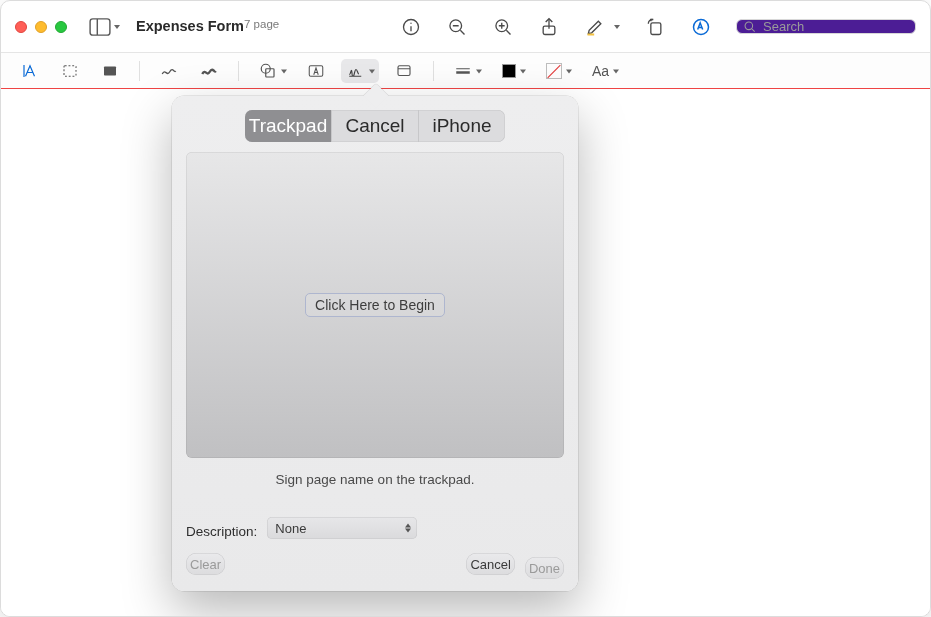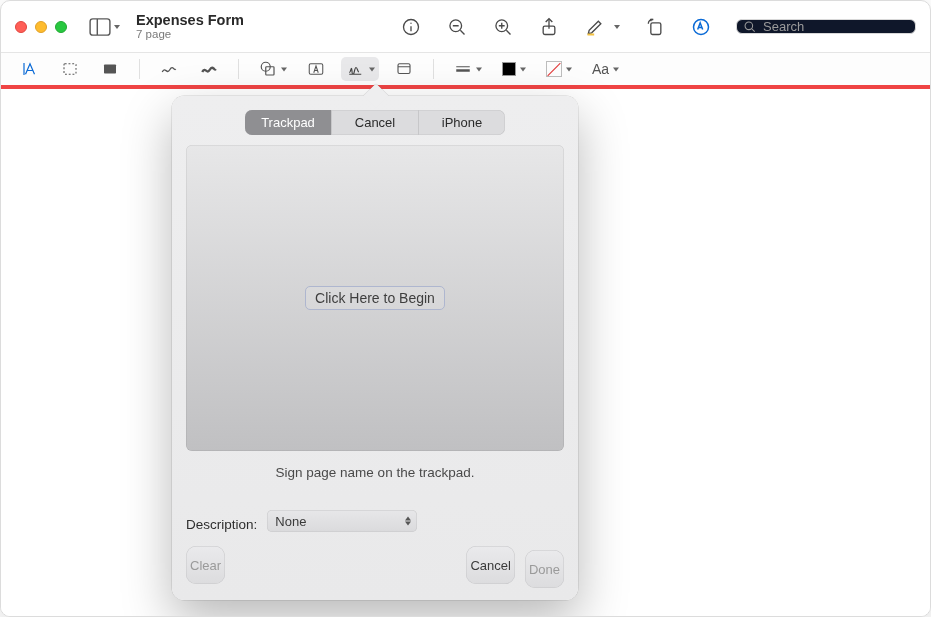--- a/index.html
+++ b/index.html
@@ -16,37 +16,37 @@
     border-bottom: 1px solid #e5e5e5;
   }
   .traffic { display: flex; gap: 8px; margin-right: 22px; }
   .traffic .dot { width: 12px; height: 12px; border-radius: 50%; }
   .dot.red { background: #ff5f57; border: 0.5px solid #e24640; }
   .dot.yellow { background: #febc2e; border: 0.5px solid #e1a128; }
   .dot.green { background: #28c840; border: 0.5px solid #23a934; }
   .sidebar-toggle { display: flex; align-items: center; margin-right: 16px; color:#555; }
   .sidebar-toggle svg { width: 22px; height: 18px; }
   .sidebar-toggle .chev { margin-left: 3px; }
-  .title-block { display: flex; flex-direction: column; line-height: 1.15; }
+  .title-block { display: flex; flex-direction: row; line-height: 1.15; }
   .title-block .t1 { font-size: 14.5px; font-weight: 600; color: #2a2a2a; }
   .title-block .t2 { font-size: 11.5px; color: #7a7a7a; }
   .top-tools { margin-left: auto; display: flex; align-items: center; gap: 24px; }
   .tb-icon { width: 22px; height: 22px; display:flex; align-items:center; justify-content:center; color:#4a4a4a; }
   .tb-icon svg { width: 20px; height: 20px; stroke:#4a4a4a; }
   .search {
     display:flex; align-items:center; width: 180px; height: 15px;
     border: 1px solid #d8d8d8; border-radius: 6px; padding: 0 6px; color:#9a9a9a;
-    background:#0f172a;
+    background:#4c1d95;
   }
   .search svg { width:14px; height:14px; margin-right:6px; stroke:#9a9a9a; }
   .search span { font-size: 13px; }
   
   .markupbar {
     height: 36px; display:flex; align-items:center; padding: 0 14px;
-    gap: 10px; border-bottom: 4px solid #ef4444; background:#fdfdfd;
+    gap: 10px; border-bottom: 1px solid #ef4444; background:#fdfdfd;
   }
   .mb-btn {
     height: 24px; min-width: 30px; padding: 0 6px;
     display:flex; align-items:center; justify-content:center;
     border-radius:5px; color:#444;
   }
   .mb-btn.withchev { padding-right: 14px; position:relative; }
   .mb-btn.withchev::after {
     content:""; position:absolute; right:4px; top:50%; transform:translateY(-40%);
     border-left:3.5px solid transparent; border-right:3.5px solid transparent; border-top:4.5px solid #666;
@@ -68,21 +68,21 @@
     width:18px; height:18px; background:#eeeeef;
     transform: rotate(45deg); border-top-left-radius:3px;
     box-shadow: -0.5px -0.5px 0 rgba(0,0,0,0.12);
   }
   .seg {
     display:flex; width: 260px; margin: 0 auto 10px;
     border-radius: 7px; overflow:hidden; background:#dcdcde;
     box-shadow: inset 0 0 0 0.5px #c5c5c7;
   }
   .seg button {
-    flex:1; border:none; background:transparent; font-size:13px; padding:5px 0;
+    flex:1; border:none; background:transparent; font-size:19px; padding:5px 0;
     color:#2b2b2b; cursor:pointer;
   }
   .seg button.sel { background:#8f8f92; color:#fff; }
   .seg .divider { width:1px; background:#c7c7c9; }
   .sigpad {
     height: 306px; border-radius:6px;
     background: linear-gradient(#e7e7e8,#c0c0c2);
     box-shadow: inset 0 0 0 0.5px rgba(0,0,0,0.12);
     display:flex; align-items:center; justify-content:center;
   }
@@ -105,21 +105,21 @@
     position:absolute; right:6px; top:50%; transform:translateY(-50%);
     display:flex; flex-direction:column; gap:1px;
   }
   .select .updown span{
     width:0;height:0;border-left:3.5px solid transparent;border-right:3.5px solid transparent;
   }
   .select .updown .up{ border-bottom:4px solid #555;}
   .select .updown .dn{ border-top:4px solid #555;}
   .btnrow { display:flex; align-items:center; }
   .pushbtn {
-    height:38px; padding: 0 4px; font-size:13px; border:none; border-radius:10px;
+    height:22px; padding: 0 4px; font-size:13px; border:none; border-radius:10px;
     background: linear-gradient(#eaeaec,#dcdcde);
     box-shadow: inset 0 0 0 0.5px #c6c6c8;
     color:#3a3a3a; cursor:pointer;
   }
   .pushbtn.disabled { color:#9a9a9a; }
   .btnrow .spacer { flex:1; }
   .btnrow .pushbtn + .pushbtn { margin-left:10px;margin-top:8px; }
   
   .chev{
     width:0;height:0;border-left:3.5px solid transparent;border-right:3.5px solid transparent;border-top:4.5px solid #666;

